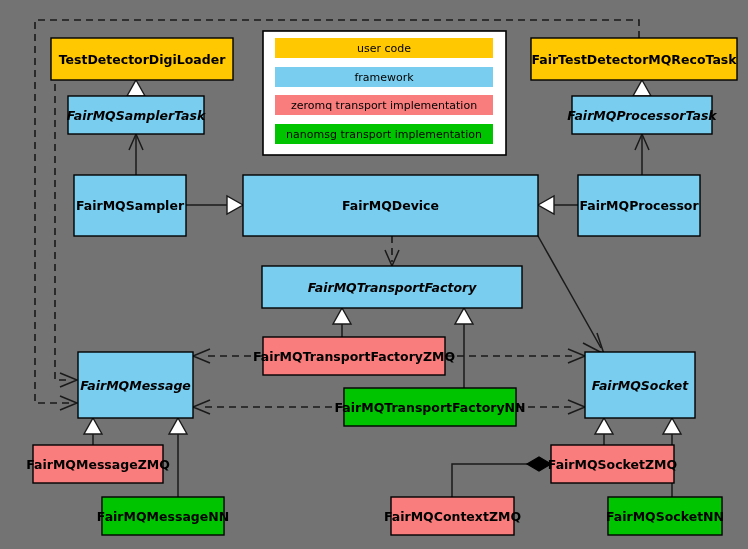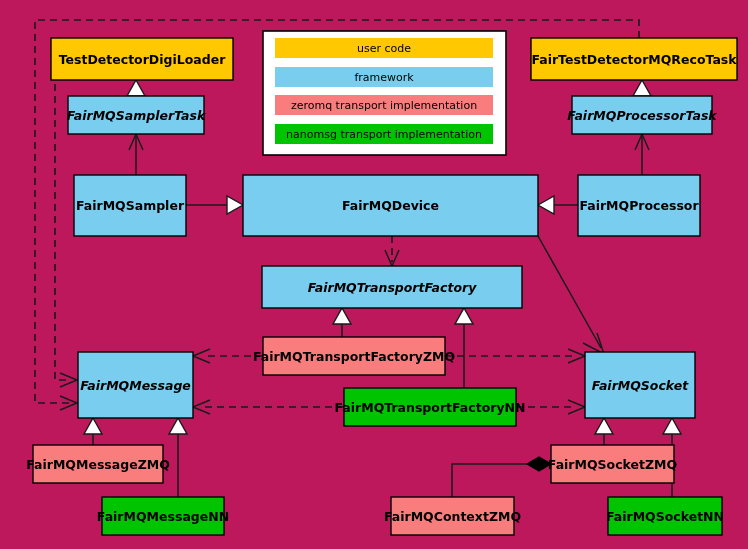--- a/index.html
+++ b/index.html
@@ -4,21 +4,21 @@
 <style>
   html, body {
     margin: 0;
     padding: 0;
     background: #ffffff;
   }
   #diagram-root {
     position: relative;
     width: 748px;
     height: 549px;
-    background: #be185d;
+    background: #737373;
     font-family: "DejaVu Sans", sans-serif;
     overflow: hidden;
   }
   svg.canvas {
     position: absolute;
     top: 0;
     left: 0;
     width: 748px;
     height: 549px;
   }

